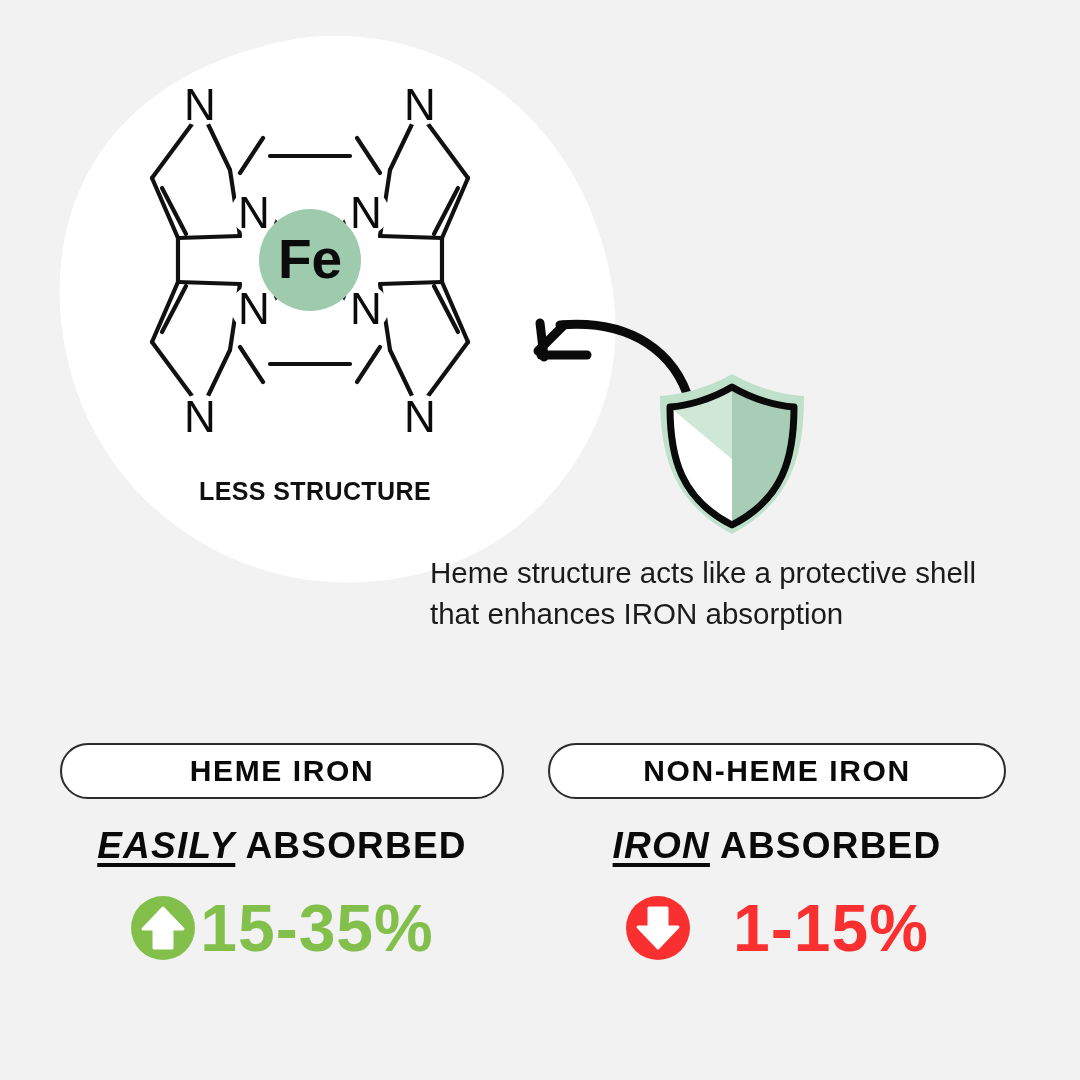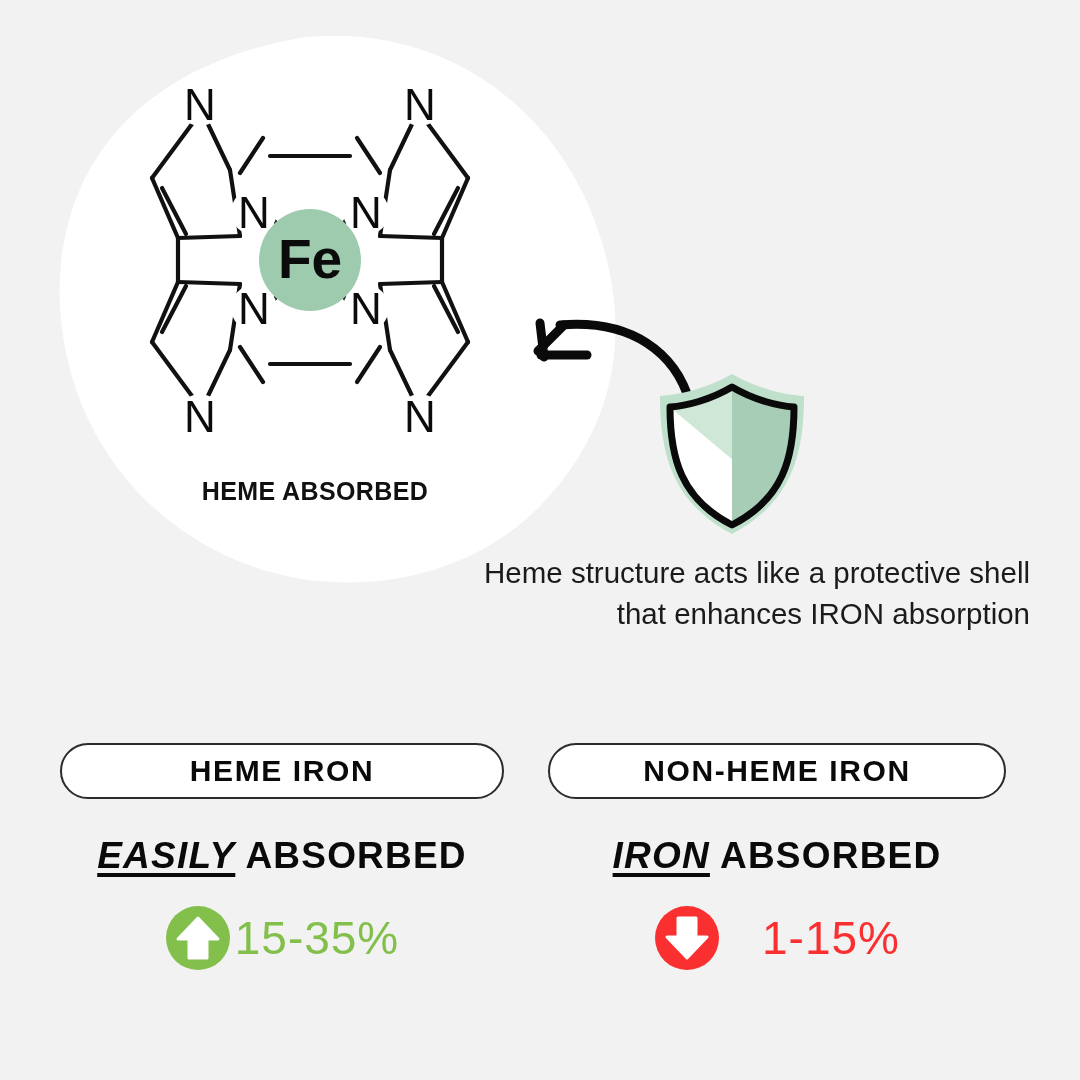--- a/index.html
+++ b/index.html
@@ -73,21 +73,21 @@
     top: 368px;
     width: 168px;
     height: 172px;
   }
 
   .blurb {
     position: absolute;
     left: 430px;
     top: 553px;
     width: 600px;
-    text-align: right;
+    text-align: left;
     font-size: 29.5px;
     line-height: 1.38;
     color: #1b1b1b;
     font-weight: 400;
   }
 
   
   #compare {
     position: absolute;
     left: 0;
@@ -115,21 +115,21 @@
     justify-content: center;
     font-size: 30px;
     font-weight: bold;
     letter-spacing: 1.6px;
     color: #0a0a0a;
   }
   .col.left  .pill { width: 444px; margin: 0 auto 0 0; }
   .col.right .pill { width: 458px; margin: 0 auto 4px 0; }
 
   .absorb-line {
-    margin-top: 36px;
+    margin-top: 26px;
     text-align: center;
     font-size: 37px;
     font-weight: bold;
     letter-spacing: 1.2px;
     color: #0a0a0a;
     white-space: nowrap;
   }
   .col.left  .absorb-line { width: 444px; }
   .col.right .absorb-line { width: 458px; }
 
@@ -146,22 +146,22 @@
     align-items: center;
     justify-content: center;
     gap: 4px;
   }
   .col.left  .pct-row { width: 444px; }
   .col.right .pct-row { width: 458px; gap: 42px; }
 
   .pct-badge { width: 66px; height: 66px; flex: none; display: block; }
 
   .pct-value {
-    font-size: 46px;
-    font-weight: normal;
+    font-size: 66px;
+    font-weight: bold;
     letter-spacing: 1px;
     line-height: 1;
   }
 </style>
 </head>
 <body>
 
 <div id="page">
 
   <div id="hero">
@@ -237,21 +237,21 @@
         <text x="290" y="60">N</text>
         <text x="124" y="168">N</text>
         <text x="236" y="168">N</text>
         <text x="124" y="264">N</text>
         <text x="236" y="264">N</text>
         <text x="70" y="372">N</text>
         <text x="290" y="372">N</text>
       </g>
     </svg>
 
-    <div class="heme-caption">HEME ABSORBED</div>
+    <div class="heme-caption">LESS STRUCTURE</div>
 
     <svg class="arrow-svg" viewBox="0 0 180 115">
       <path d="M 170 108 C 156 58, 112 24, 40 30" stroke="#0a0a0a" stroke-width="9" fill="none" stroke-linecap="round"></path>
       <path d="M 20 28 L 24 62" stroke="#0a0a0a" stroke-width="9" fill="none" stroke-linecap="round"></path>
       <path d="M 21 60 L 67 60" stroke="#0a0a0a" stroke-width="9" fill="none" stroke-linecap="round"></path>
       <path d="M 18 56 L 44 30" stroke="#0a0a0a" stroke-width="9" fill="none" stroke-linecap="round"></path>
     </svg>
 
     <svg class="shield-svg" viewBox="0 0 168 172">
 

